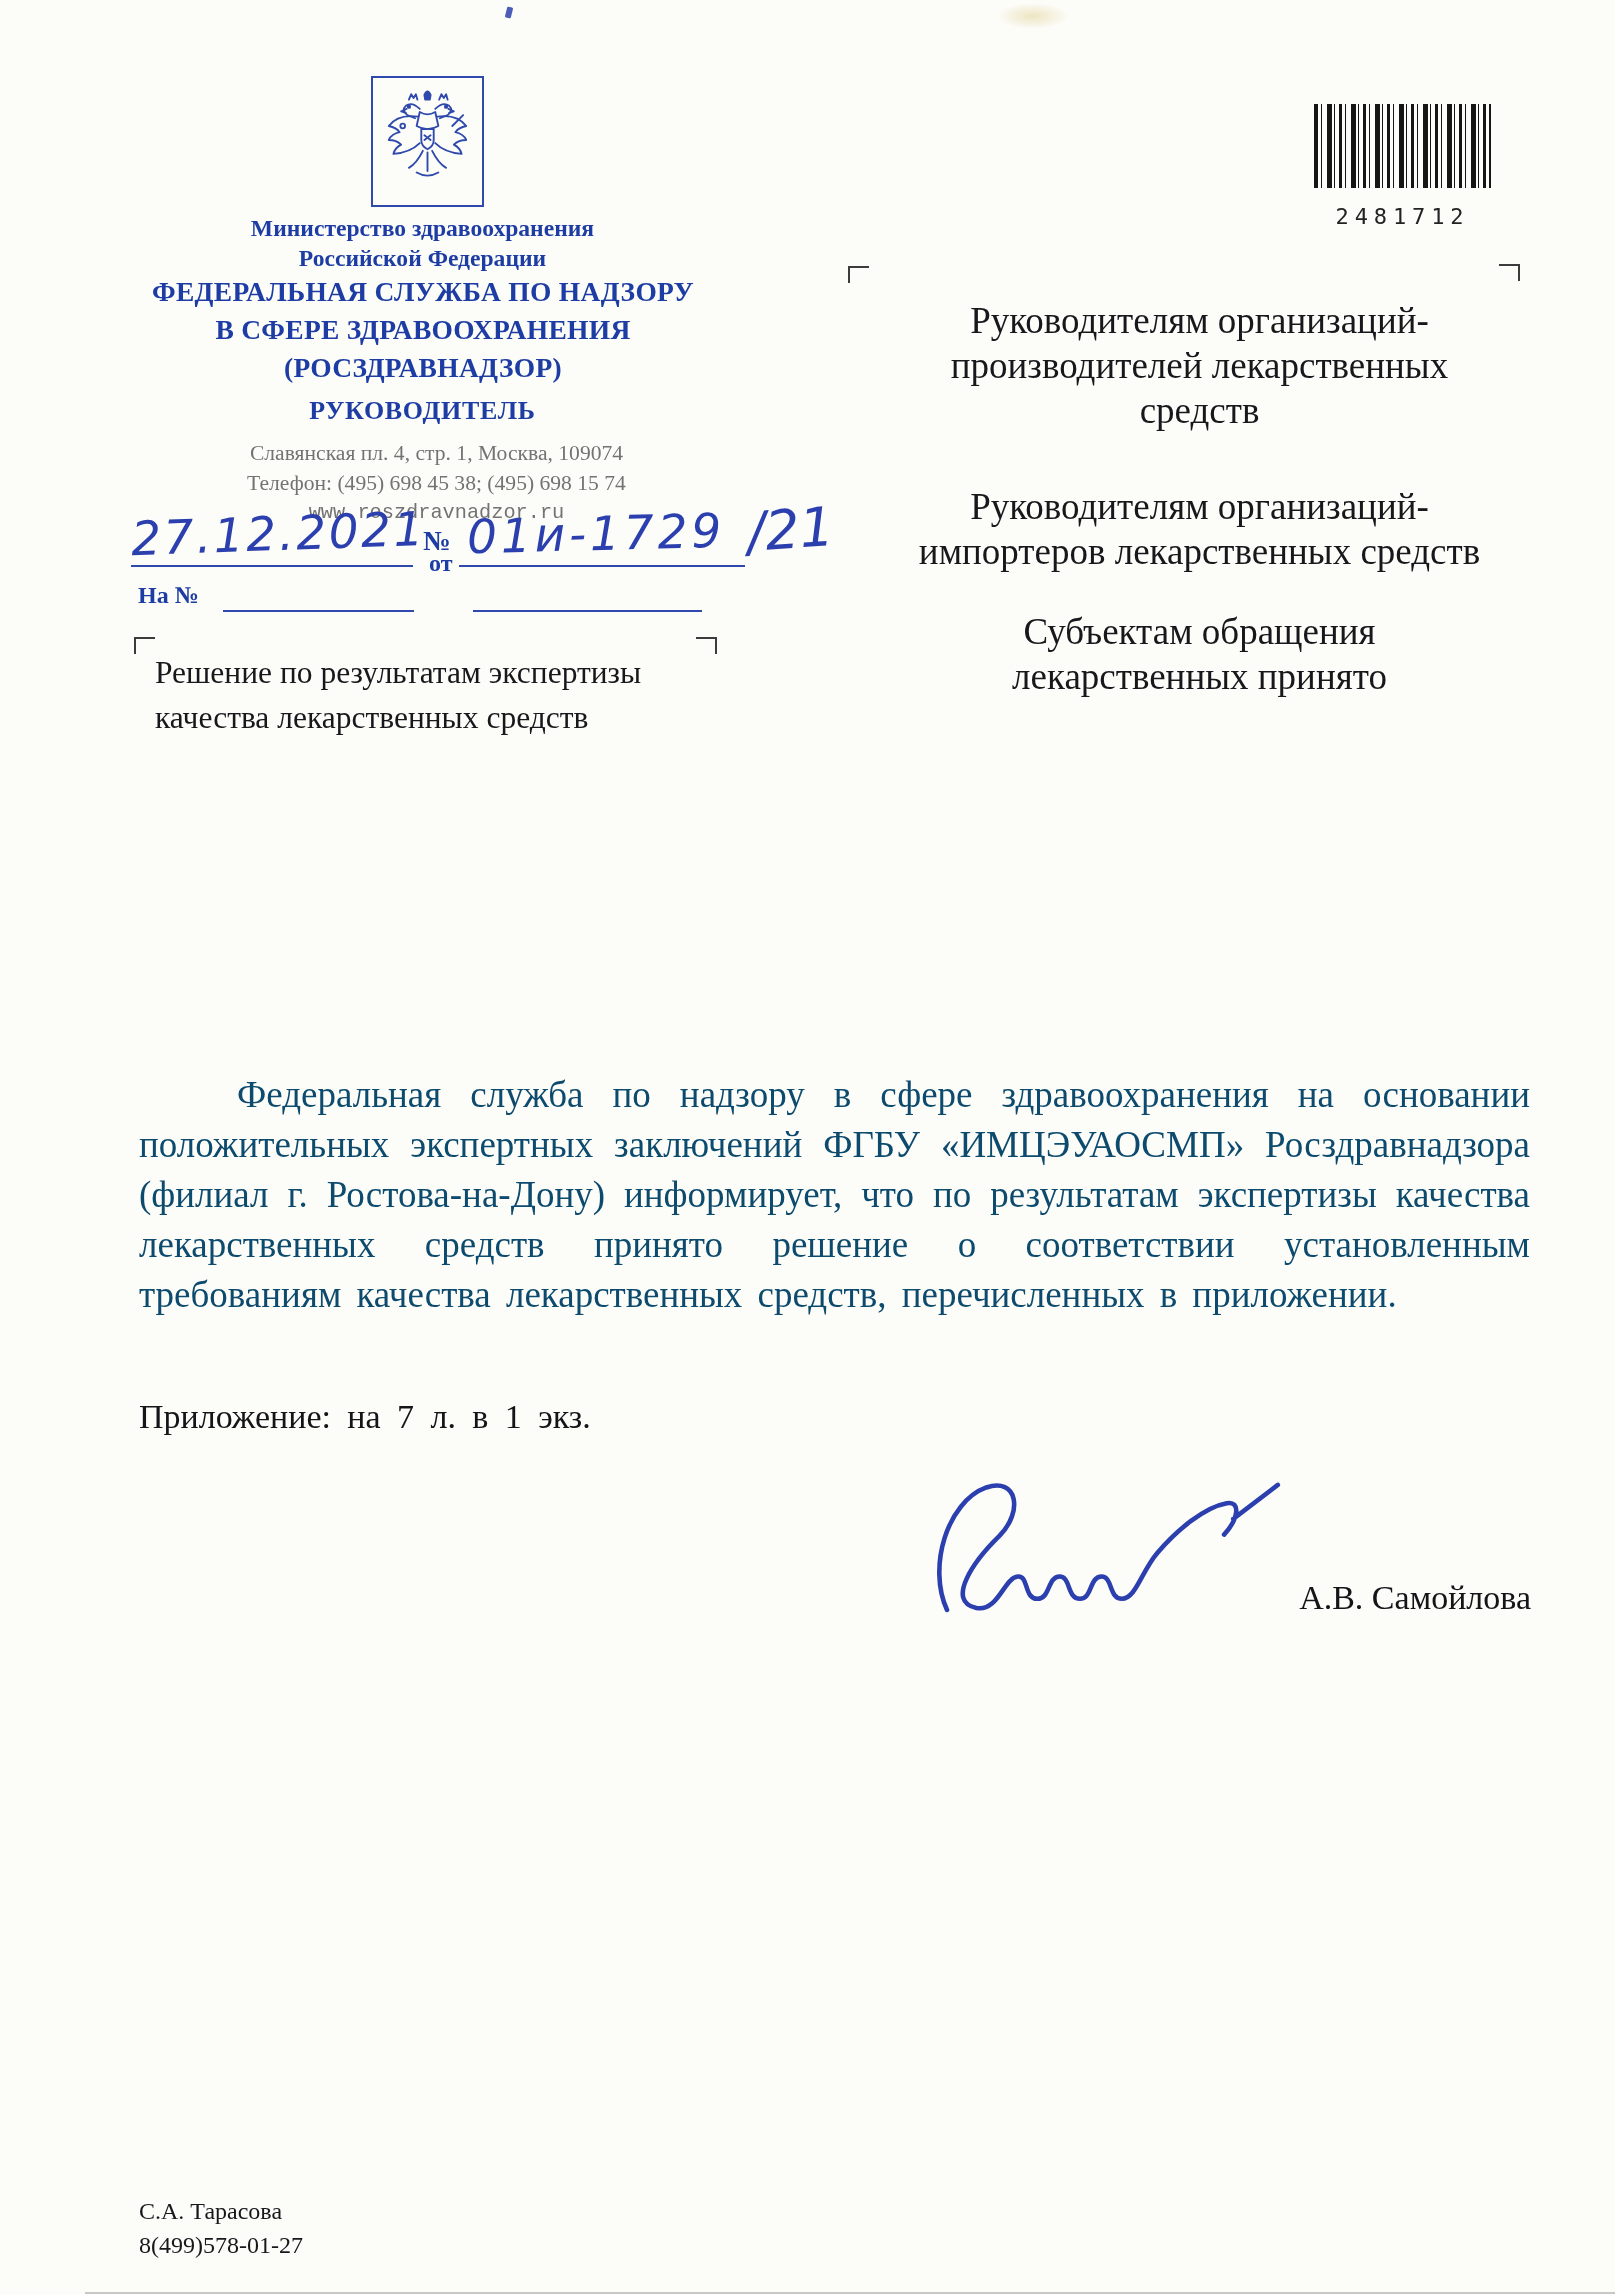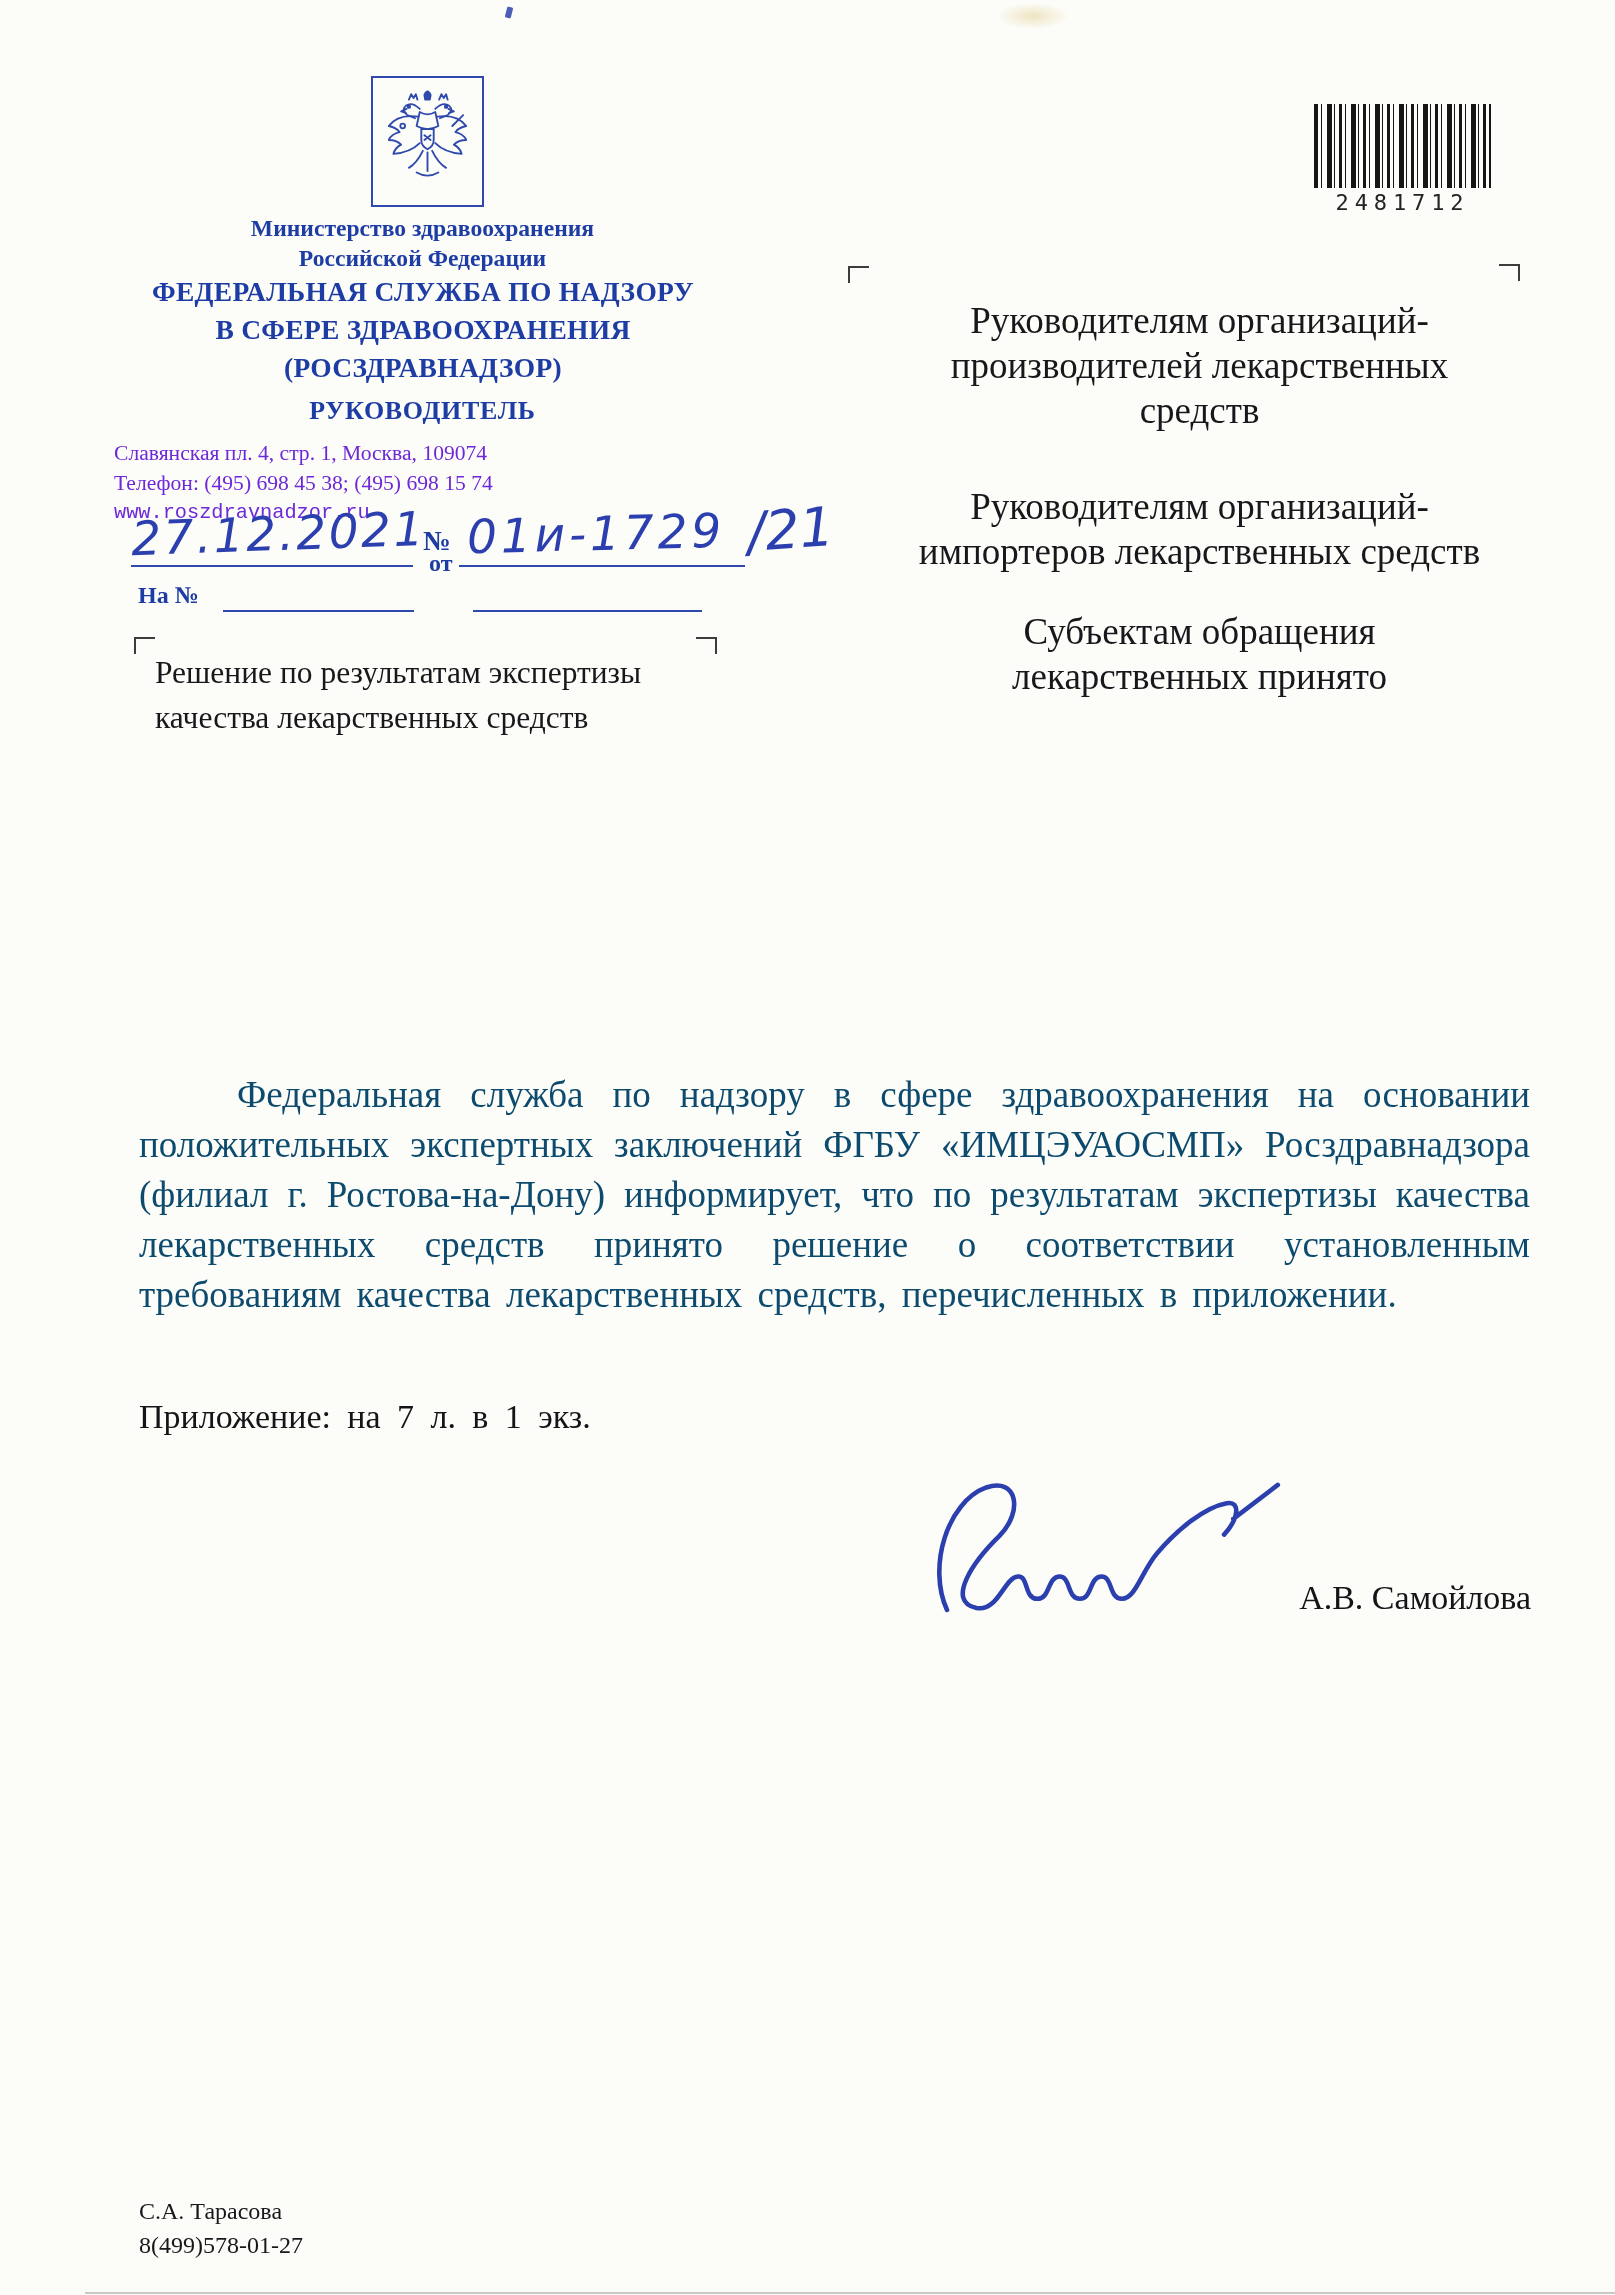--- a/index.html
+++ b/index.html
@@ -24,22 +24,22 @@
   }
   .service {
     position:absolute; left:92px; top:273px; width:662px; text-align:center;
     color:#1e3da4; font-weight:bold; font-size:27.5px; line-height:38px; letter-spacing:0.3px;
   }
   .position-title {
     position:absolute; left:111px; top:396px; width:623px; text-align:center;
     color:#1e3da4; font-weight:bold; font-size:26px; letter-spacing:0.7px;
   }
   .contact {
-    position:absolute; left:114px; top:438px; width:623px; text-align:left;
-    color:#6d28d9; font-size:21.6px; line-height:30px;
+    position:absolute; left:125px; top:438px; width:623px; text-align:center;
+    color:#737373; font-size:21.6px; line-height:30px;
   }
   .contact .site { font-size:20.3px;font-family:Liberation Mono, monospace; }
 
   
   .hw {
     color:#2b3fae; font-style:italic; font-family:"DejaVu Sans", sans-serif;
     white-space:nowrap;
   }
   .hw-date   { position:absolute; left:131px; top:506px; font-size:47px; letter-spacing:2.6px; transform:rotate(-2deg); }
   .no-sign   { position:absolute; left:423px; top:525px; color:#1e3da4; font-size:27.5px; font-weight:bold; }
@@ -80,21 +80,21 @@
     width:177px; height:84px;
     background:repeating-linear-gradient(90deg,
       #161616 0 2.6px,  transparent 2.6px 5.9px,
       #161616 5.9px 7.2px, transparent 7.2px 12.5px,
       #161616 12.5px 17px, transparent 17px 19px,
       #161616 19px 20.3px, transparent 20.3px 24px);
     border-left:1.3px solid #161616; border-right:1.3px solid #161616;
   }
   .barcode-num {
     text-align:center; font-family:"DejaVu Sans Mono", monospace;
-    font-size:22px; letter-spacing:5.9px; color:#232323; margin-top:2px;
+    font-size:22px; letter-spacing:5.9px; color:#232323; margin-top:16px;
   }
 
   
   .body-par {
     position:absolute; left:139px; top:1070px; width:1391px;
     font-size:37px; line-height:50px; text-align:justify; text-indent:98px;
     color:#0c4a6e; word-spacing:5.9px;
   }
   .attachment {
     position:absolute; left:139px; top:1398px;

